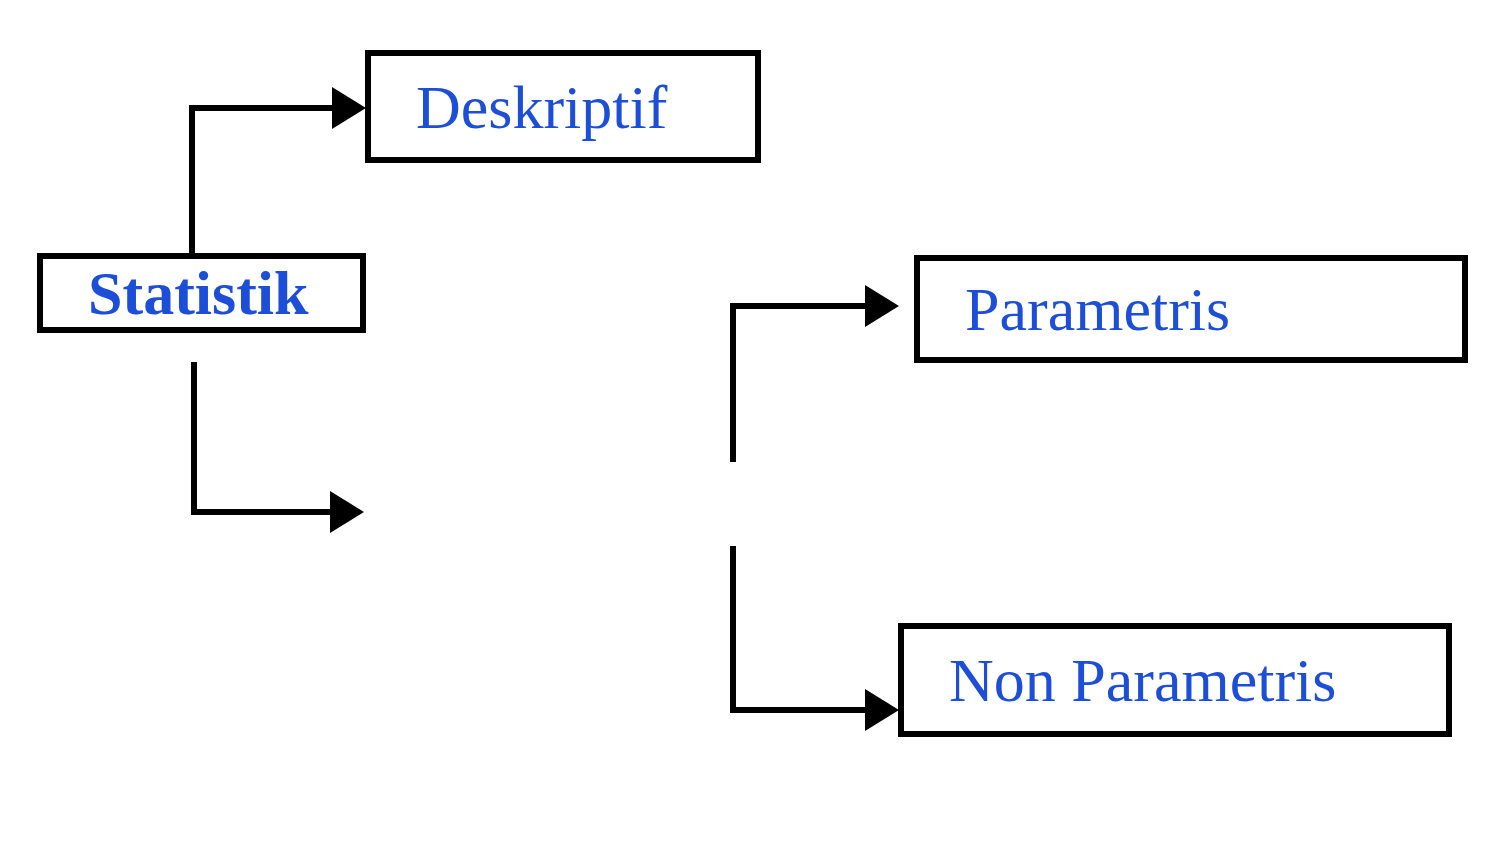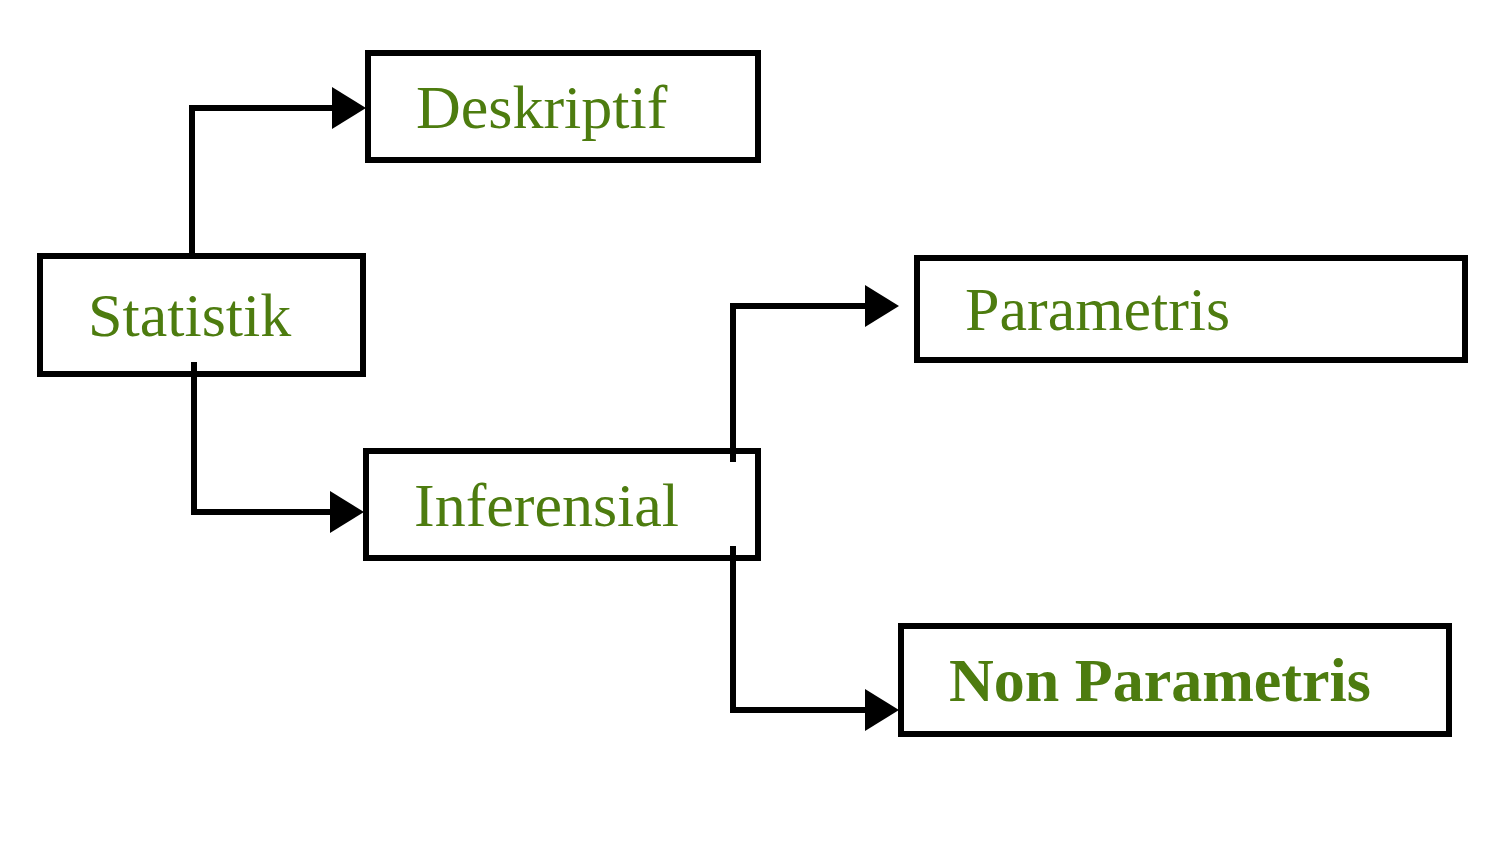--- a/index.html
+++ b/index.html
@@ -18,29 +18,29 @@
   .node {
     position: absolute;
     box-sizing: border-box;
     border: 6px solid #000000;
     background: #ffffff;
     display: flex;
     align-items: center;
     padding-left: 45px;
     font-size: 62px;
     line-height: 1;
-    color: #4d7c0f;
+    color: #1d4ed8;
     white-space: nowrap;
     z-index: 1;
   }
-  #node-statistik      { left: 37px;  top: 253px; width: 329px; height: 124px; }
+  #node-statistik      { left: 37px;  top: 253px; width: 329px; height: 80px; font-weight: bold; }
   #node-deskriptif     { left: 365px; top: 50px;  width: 396px; height: 113px; }
   #node-inferensial    { left: 363px; top: 448px; width: 398px; height: 113px; }
   #node-parametris     { left: 914px; top: 255px; width: 554px; height: 108px; }
-  #node-non-parametris { left: 898px; top: 623px; width: 554px; height: 114px; font-weight: bold; }
+  #node-non-parametris { left: 898px; top: 623px; width: 554px; height: 114px; }
 
   .edge { position: absolute; left: 0; top: 0; width: 0; height: 0; z-index: 2; }
   .seg {
     position: absolute;
     background: #000000;
   }
   .arrowhead {
     position: absolute;
     width: 0;
     height: 0;
@@ -51,21 +51,20 @@
 </style>
 </head>
 <body>
 
 <div class="canvas">
 
   <div class="node" id="node-statistik">Statistik</div>
 
   <div class="node" id="node-deskriptif">Deskriptif</div>
 
-  <div class="node" id="node-inferensial">Inferensial</div>
 
   <div class="node" id="node-parametris">Parametris</div>
 
   <div class="node" id="node-non-parametris">Non Parametris</div>
 
   <div class="edge">
     <div class="seg" style="left:189px; top:105px; width:6px; height:148px;"></div>
     <div class="seg" style="left:189px; top:105px; width:148px; height:6px;"></div>
     <div class="arrowhead" style="left:332px; top:87px;"></div>
   </div>

